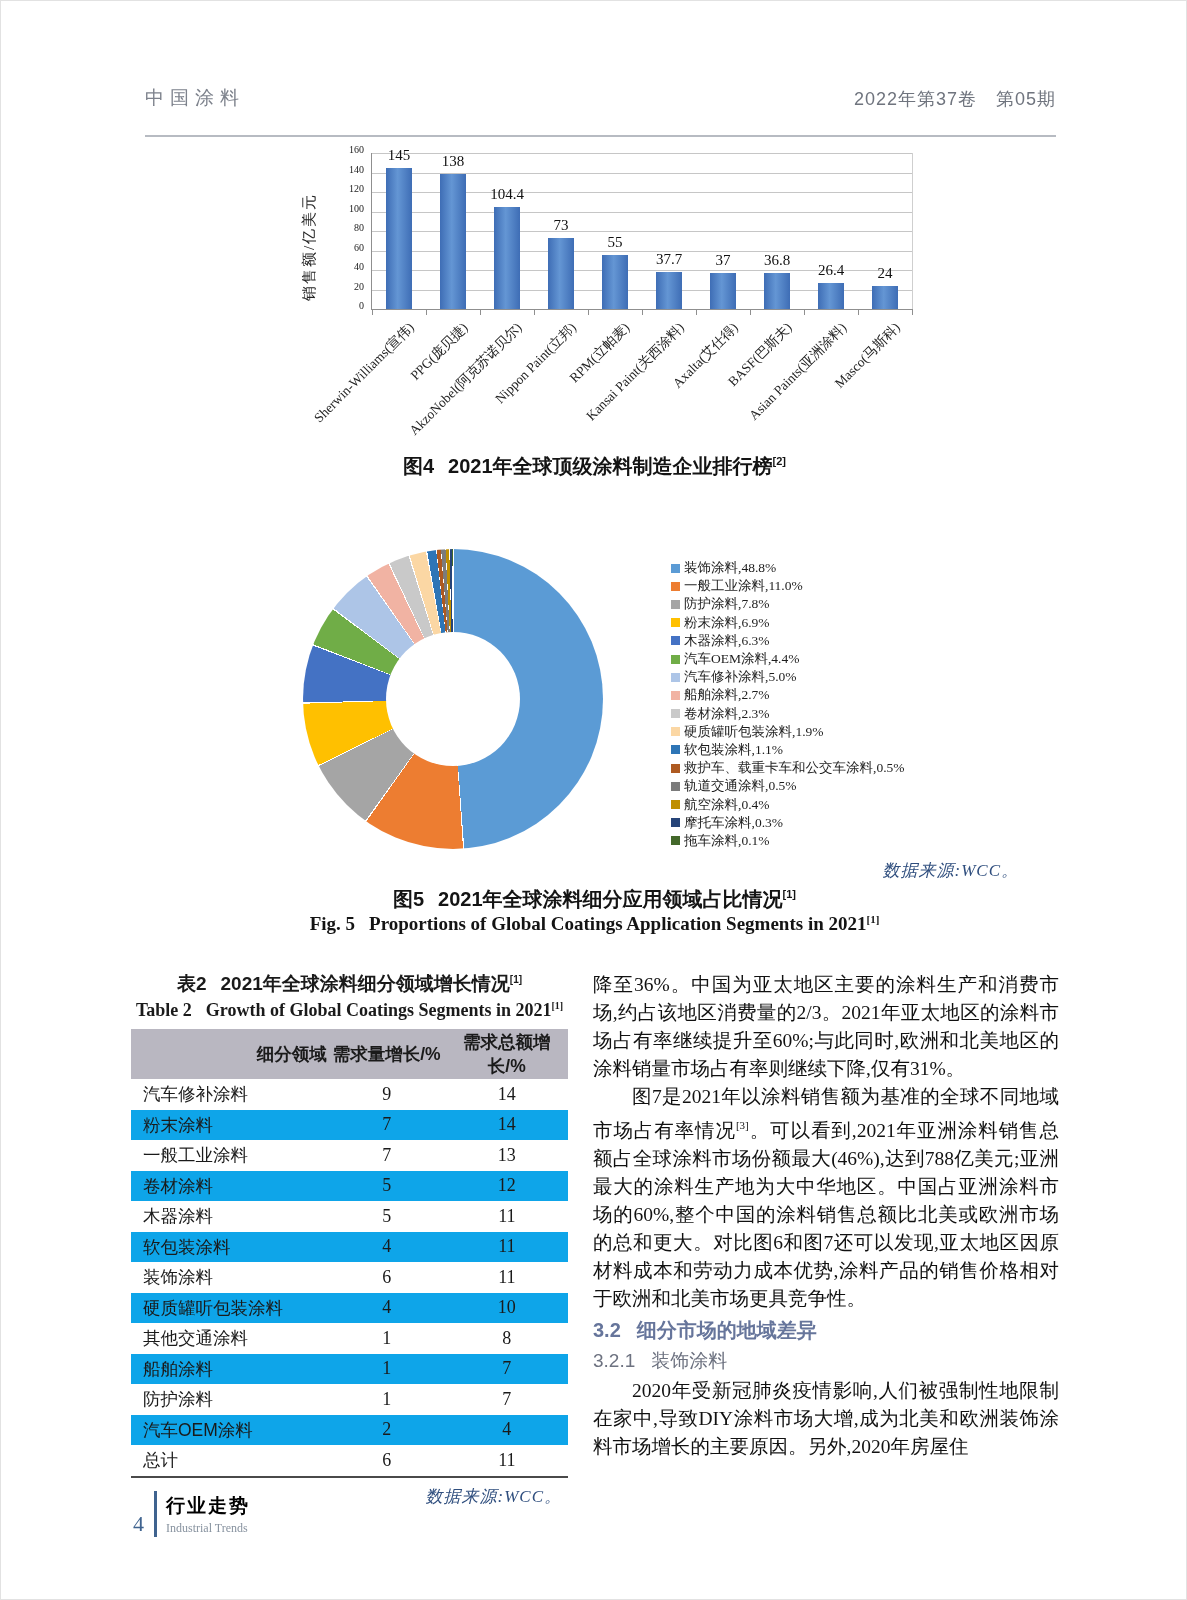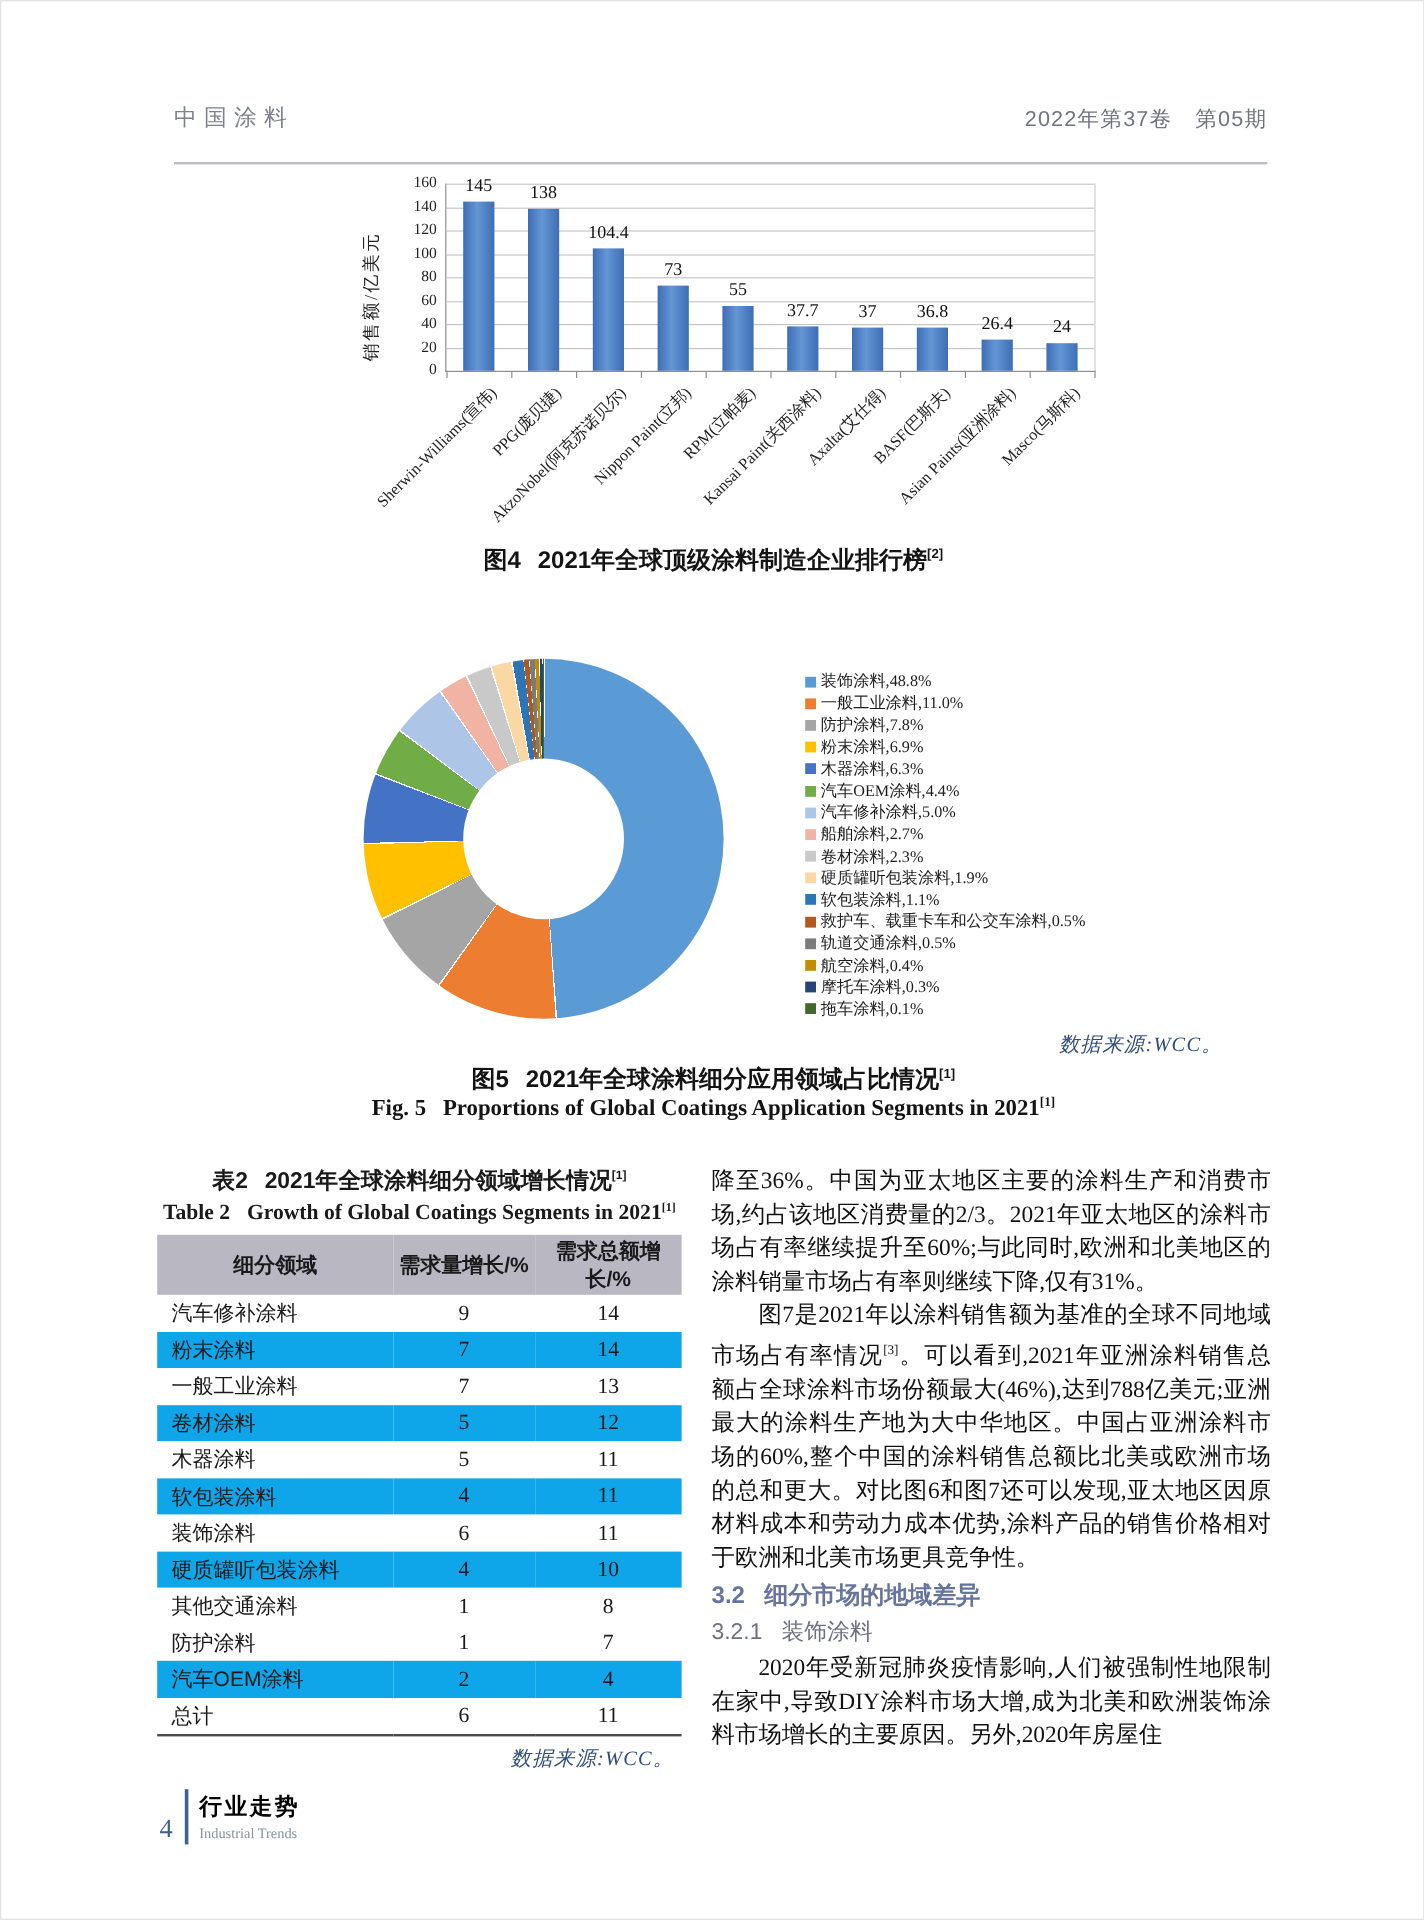--- a/index.html
+++ b/index.html
@@ -12,21 +12,21 @@
   #hdr .jname{font-size:19px;color:#7d828c;letter-spacing:6px;}
   #hdr .issue{font-size:18px;color:#6f747e;letter-spacing:1px;}
   
   #barchart{position:absolute;left:300px;top:138px;width:660px;height:320px;}
   #bar-ytitle{position:absolute;left:-2px;top:28px;width:20px;height:160px;font-size:15px;color:#222;
       transform:rotate(-90deg);transform-origin:center center;white-space:nowrap;text-align:center;
       display:flex;align-items:center;justify-content:center;letter-spacing:2px;}
   #bar-plot{position:absolute;left:70px;top:14px;width:540px;height:156px;
       border-left:1px solid #8f8f8f;border-bottom:1px solid #8f8f8f;border-right:1px solid #cfcfcf;}
   .gridline{position:absolute;left:0;width:100%;height:1px;background:#c6c6c6;}
-  .ylab{position:absolute;left:-52px;width:44px;text-align:right;font-size:13px;color:#222;}
+  .ylab{position:absolute;left:-52px;width:44px;text-align:right;font-size:10px;color:#222;}
   .bar{position:absolute;background:linear-gradient(90deg,#3e6db5 0%,#6496d4 45%,#3e6db5 100%);}
   .bar-val{position:absolute;text-align:center;font-size:15px;color:#111;}
   .xtick{position:absolute;width:1px;height:6px;background:#8f8f8f;}
   .xlab-anchor{position:absolute;width:0;height:0;}
   .xlab-anchor span{position:absolute;right:0;top:0;transform:rotate(-45deg);transform-origin:100% 0;
       white-space:nowrap;font-size:13.5px;color:#222;}
   
   .figcap{position:absolute;left:130px;width:927px;text-align:center;}
   .figcap .zh{font-size:20px;font-weight:bold;font-family:"Liberation Sans",sans-serif;color:#141414;}
   .figcap .en{font-size:19px;font-weight:bold;color:#141414;}
@@ -47,21 +47,21 @@
   .tbl-title-zh{text-align:center;font-weight:bold;font-size:19px;font-family:"Liberation Sans",sans-serif;}
   .tbl-title-en{text-align:center;font-weight:bold;font-size:18px;margin-top:3px;}
   .tbl-title-zh sup,.tbl-title-en sup{font-size:10px;}
   #tbl2{width:100%;border-collapse:collapse;margin-top:8px;border-bottom:2px solid #4a4a4a;}
   #tbl2 th{background:#b9b7c1;font-family:"Liberation Sans",sans-serif;font-weight:bold;
       font-size:17.5px;height:30px;font-weight:600;}
   #tbl2 td{font-size:18px;height:28.5px;}
   #tbl2 td:first-child{text-align:left;padding-left:12px;font-family:"Liberation Sans",sans-serif;font-size:17.5px;}
   #tbl2 td:nth-child(2),#tbl2 th:nth-child(2){text-align:center;}
   #tbl2 td:nth-child(3),#tbl2 th:nth-child(3){text-align:center;}
-  #tbl2 th:first-child{text-align:center;}
+  #tbl2 th:first-child{text-align:right;}
   #tbl2 tr.alt td{background:#0ea5e9;}
   #tbl-src{text-align:right;margin-top:7px;padding-right:6px;}
   
   #rightcol{position:absolute;left:592px;top:970px;width:466px;font-size:19.5px;line-height:28px;
       text-align:justify;color:#111;}
   #rightcol p{margin:0;}
   #rightcol p.indent{text-indent:2em;}
   #rightcol sup{font-size:11px;}
   .h32{color:#66759b;font-weight:bold;font-family:"Liberation Sans",sans-serif;font-size:20px;margin:3px 0;}
   .h321{color:#6d7280;font-family:"Liberation Sans",sans-serif;font-size:19px;margin:2px 0;}
@@ -310,20 +310,25 @@
           <tr class="alt">
             <td>硬质罐听包装涂料</td>
             <td>4</td>
             <td>10</td>
           </tr>
           <tr>
             <td>其他交通涂料</td>
             <td>1</td>
             <td>8</td>
           </tr>
+          <tr class="alt">
+            <td>船舶涂料</td>
+            <td>1</td>
+            <td>7</td>
+          </tr>
           <tr>
             <td>防护涂料</td>
             <td>1</td>
             <td>7</td>
           </tr>
           <tr class="alt">
             <td>汽车OEM涂料</td>
             <td>2</td>
             <td>4</td>
           </tr>

